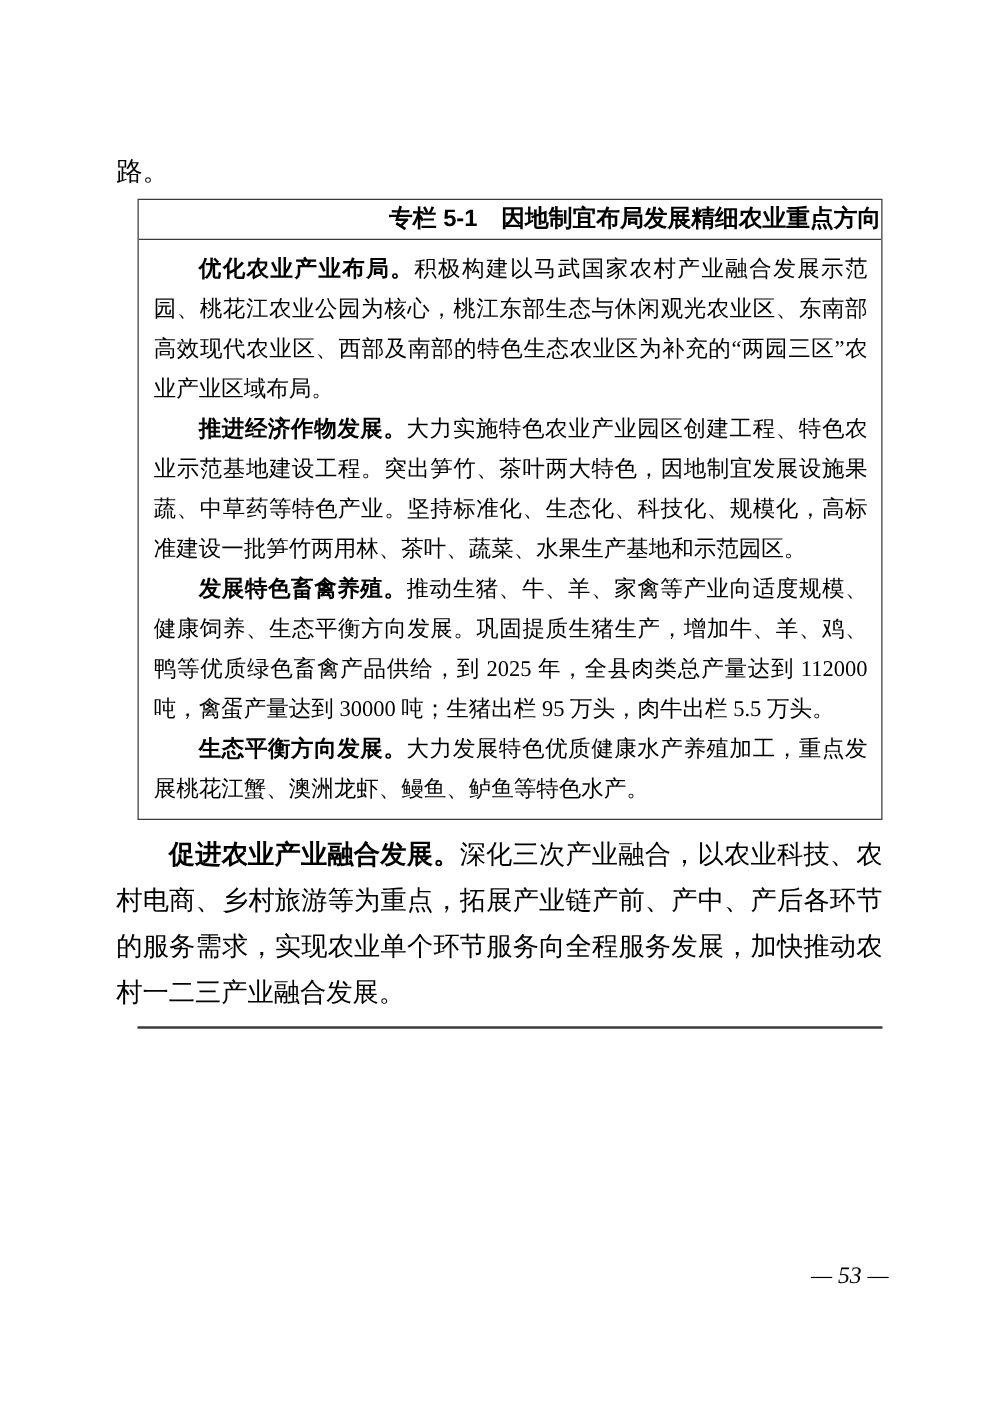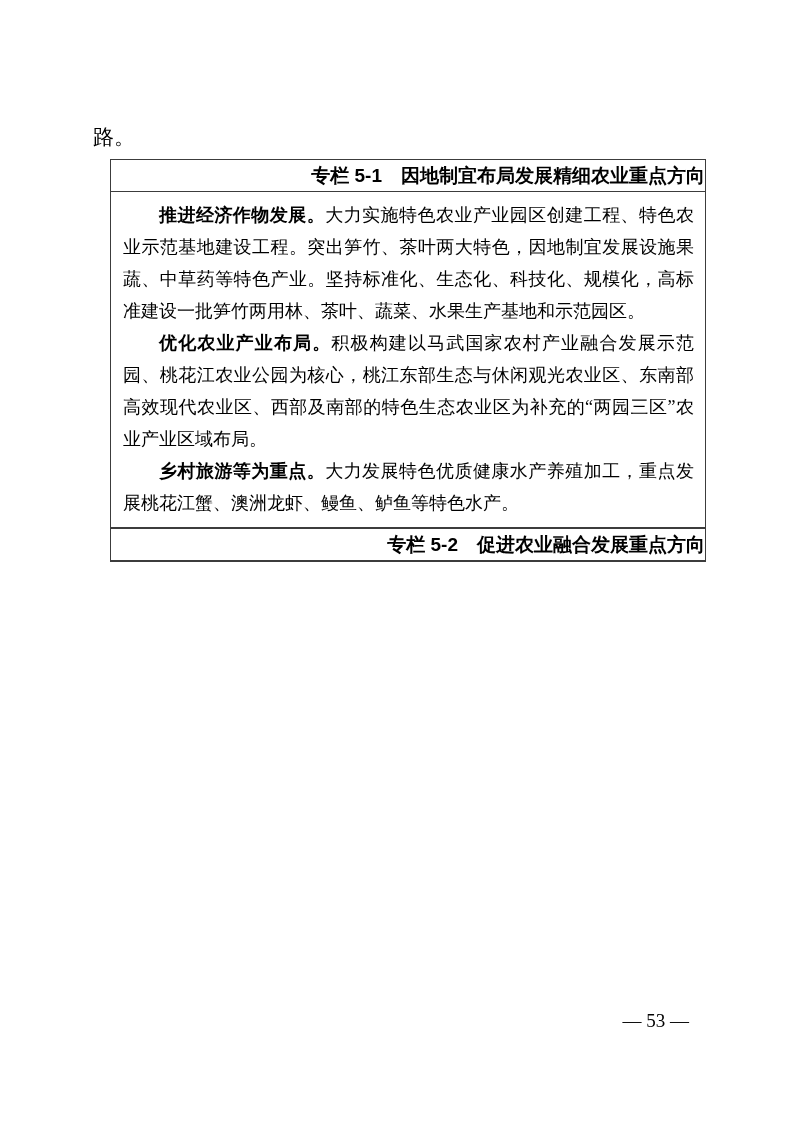--- a/index.html
+++ b/index.html
@@ -56,41 +56,43 @@
   .body-para {
     font-size: 21px;
     line-height: 37px;
     text-align: justify;
     text-indent: 2em;
     margin: 9px 0 8px 0;
   }
   .page-number {
     position: absolute;
     top: 1010px;
-    right: 104px;
+    right: 82px;
     font-size: 19px;
     line-height: 22px;
+    font-style: italic;
   }
 </style>
 </head>
 <body>
 
 <div class="content">
 
   <p class="intro">路。</p>
 
   <div class="panel">
     <div class="panel-header">专栏 5-1　因地制宜布局发展精细农业重点方向</div>
     <div class="panel-body">
+      <p><span class="lead">优化农业产业布局。</span><span>积极构建以马武国家农村产业融合发展示范园、桃花江农业公园为核心，桃江东部生态与休闲观光农业区、东南部高效现代农业区、西部及南部的特色生态农业区为补充的“两园三区”农业产业区域布局。</span></p>
       <p><span class="lead">推进经济作物发展。</span><span>大力实施特色农业产业园区创建工程、特色农业示范基地建设工程。突出笋竹、茶叶两大特色，因地制宜发展设施果蔬、中草药等特色产业。坚持标准化、生态化、科技化、规模化，高标准建设一批笋竹两用林、茶叶、蔬菜、水果生产基地和示范园区。</span></p>
-      <p><span class="lead">优化农业产业布局。</span><span>积极构建以马武国家农村产业融合发展示范园、桃花江农业公园为核心，桃江东部生态与休闲观光农业区、东南部高效现代农业区、西部及南部的特色生态农业区为补充的“两园三区”农业产业区域布局。</span></p>
-      <p><span class="lead">乡村旅游等为重点。</span><span>大力发展特色优质健康水产养殖加工，重点发展桃花江蟹、澳洲龙虾、鳗鱼、鲈鱼等特色水产。</span></p>
+      <p><span class="lead">发展特色畜禽养殖。</span><span>推动生猪、牛、羊、家禽等产业向适度规模、健康饲养、生态平衡方向发展。巩固提质生猪生产，增加牛、羊、鸡、鸭等优质绿色畜禽产品供给，到 2025 年，全县肉类总产量达到 112000 吨，禽蛋产量达到 30000 吨；生猪出栏 95 万头，肉牛出栏 5.5 万头。</span></p>
+      <p><span class="lead">生态平衡方向发展。</span><span>大力发展特色优质健康水产养殖加工，重点发展桃花江蟹、澳洲龙虾、鳗鱼、鲈鱼等特色水产。</span></p>
     </div>
   </div>
 
+  <p class="body-para"><span class="lead">促进农业产业融合发展。</span><span>深化三次产业融合，以农业科技、农村电商、乡村旅游等为重点，拓展产业链产前、产中、产后各环节的服务需求，实现农业单个环节服务向全程服务发展，加快推动农村一二三产业融合发展。</span></p>
 
   <div class="panel">
-    <div class="panel-header">专栏 5-2　促进农业融合发展重点方向</div>
   </div>
 
 </div>
 
 <div class="page-number">— 53 —</div>
 
 </body></html>

